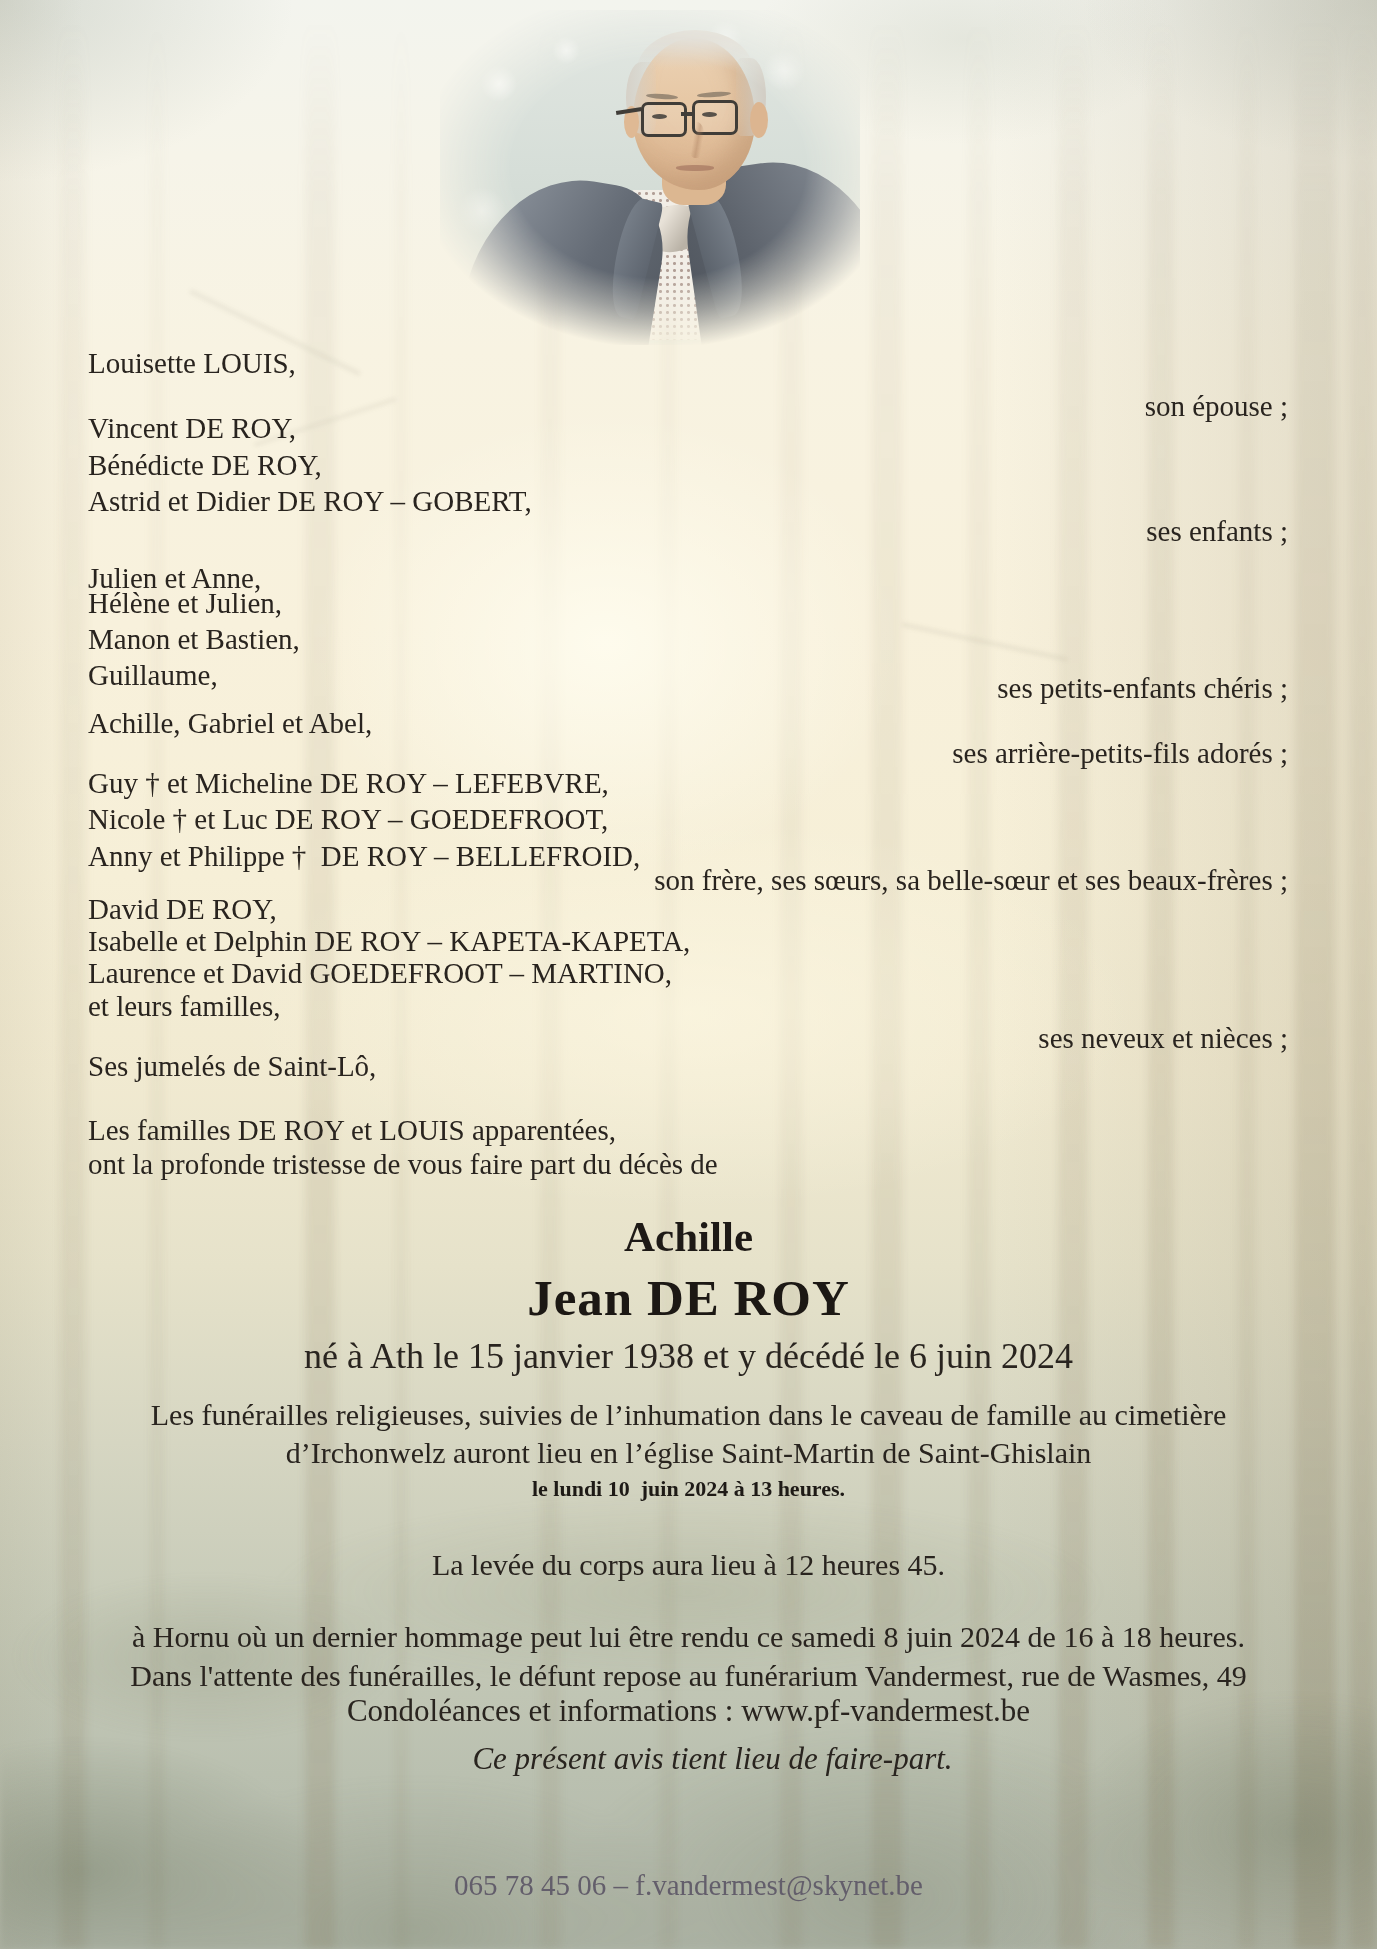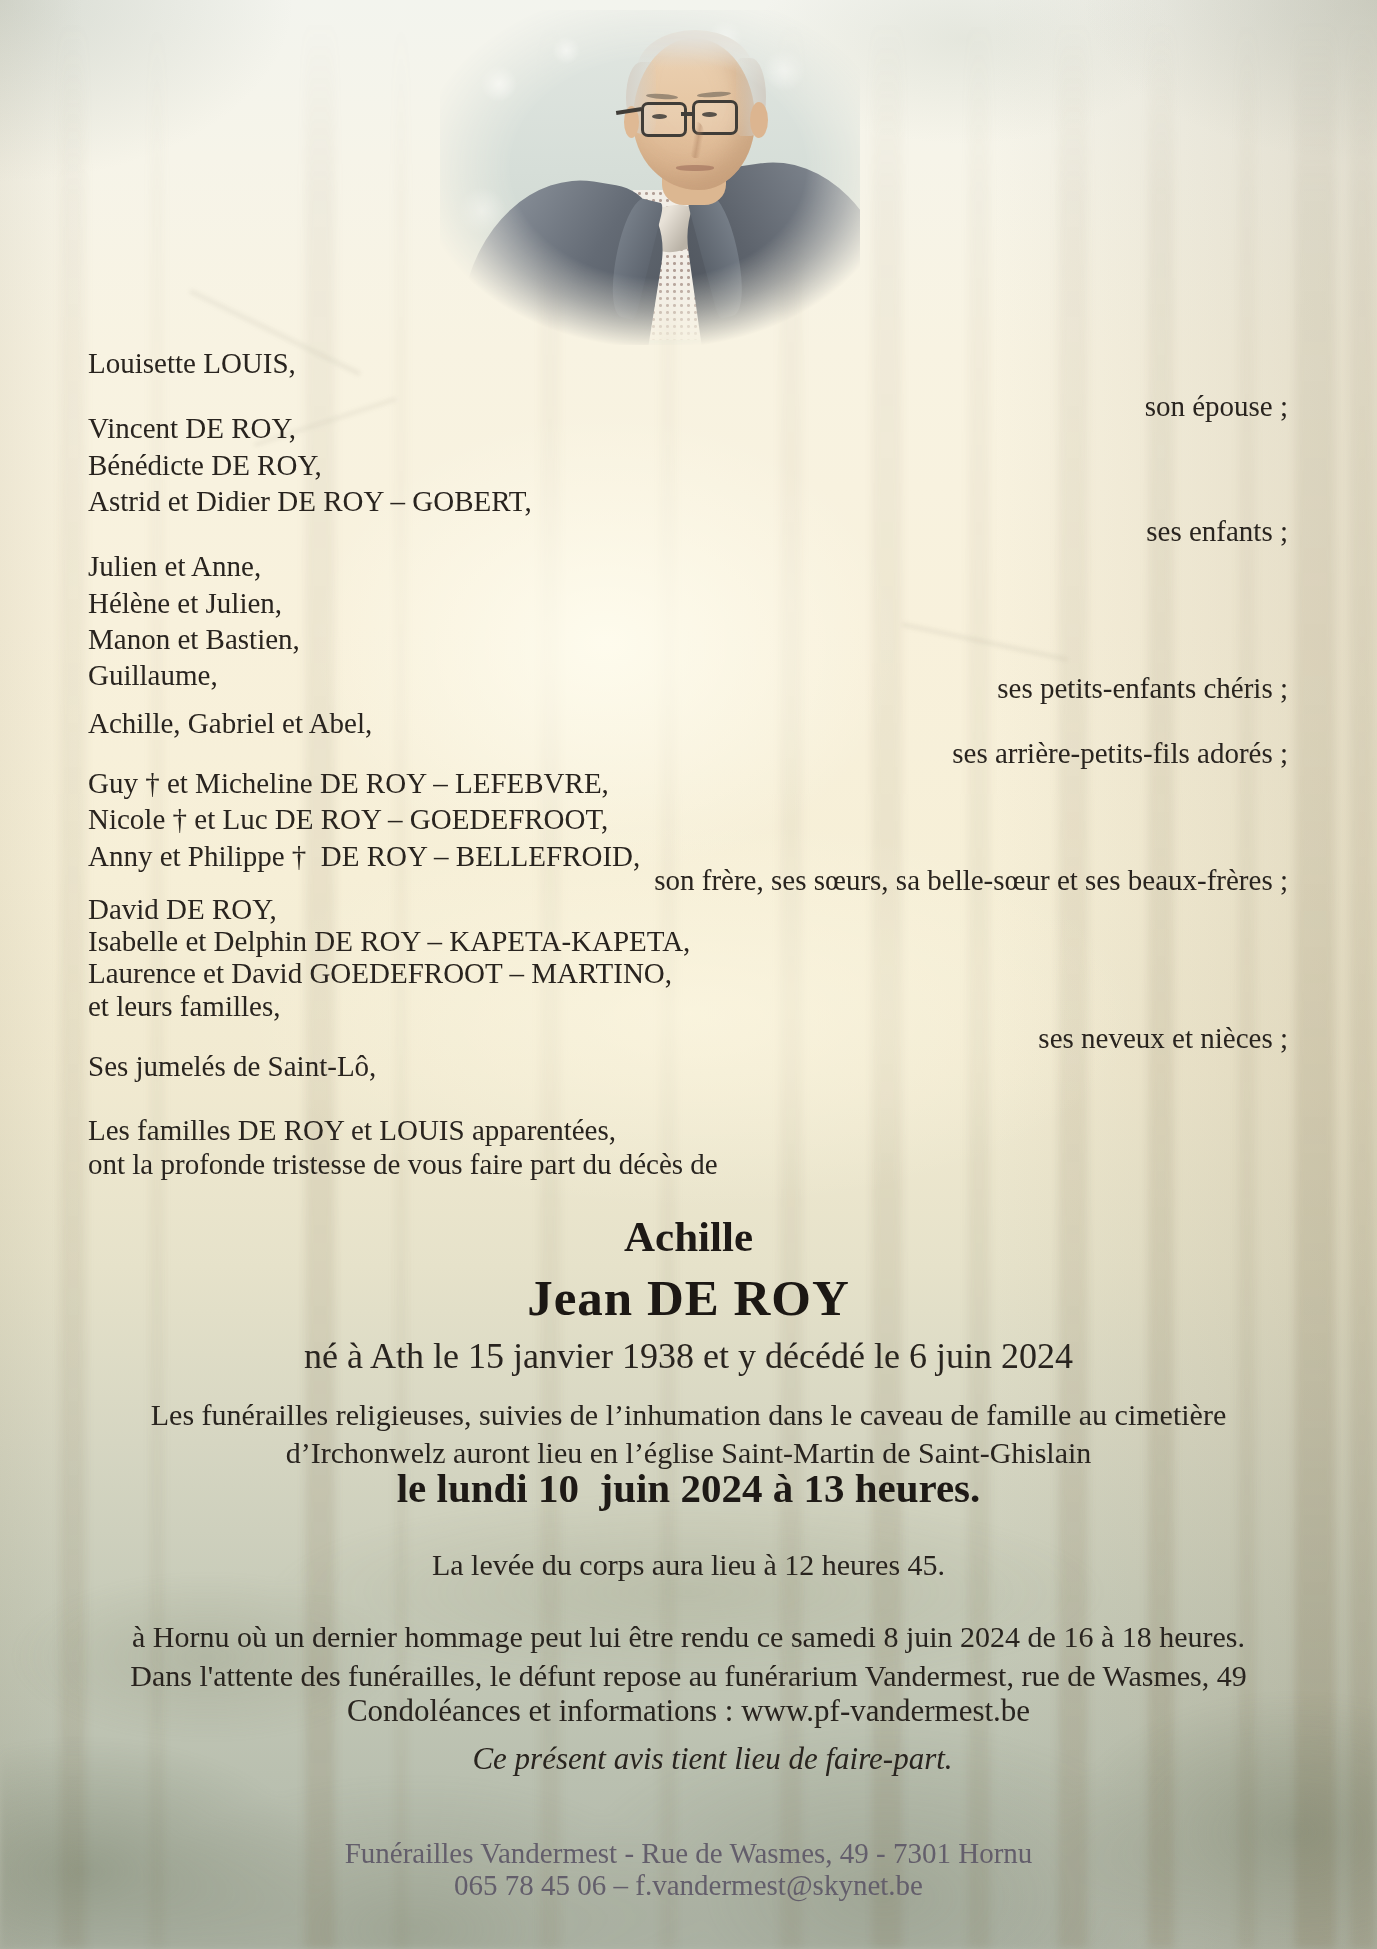--- a/index.html
+++ b/index.html
@@ -116,21 +116,21 @@
   .mouth{left:236px;top:155px;width:38px;height:6px;background:rgba(145,95,80,.5);border-radius:45%;}
   
   .tl,.tr,.tc{position:absolute;white-space:pre-wrap;line-height:37px;font-size:29px;}
   .tl{left:88px;}
   .tr{right:89px;text-align:right;}
   .tc{left:0;width:1377px;text-align:center;}
   .title{font-size:43px;font-weight:bold;line-height:48px;color:#1e1a16;}
   .bigname{font-size:51px;font-weight:bold;line-height:56px;color:#1c1814;letter-spacing:1px;}
   .dates{font-size:36px;}
   .fun{font-size:30px;}
-  .funbold{font-size:41px;font-weight:bold;color:#1e1a16;}
+  .funbold{font-size:22px;font-weight:bold;color:#1e1a16;}
   .cond{font-size:31px;}
   .notice{font-size:31px;font-style:italic;margin-left:24px;}
   .footer{font-size:29px;color:#635e6b;}
 </style>
 </head>
 <body>
 
 <div class="page">
 
   <div class="bg-base"></div>
@@ -186,21 +186,21 @@
   </div>
 
   <div class="tl" style="top:345px">Louisette LOUIS,</div>
   <div class="tr" style="top:388px">son épouse ;</div>
 
   <div class="tl" style="top:410px">Vincent DE ROY,</div>
   <div class="tl" style="top:447px">Bénédicte DE ROY,</div>
   <div class="tl" style="top:483px">Astrid et Didier DE ROY – GOBERT,</div>
   <div class="tr" style="top:513px">ses enfants ;</div>
 
-  <div class="tl" style="top:548px">Julien et Anne,</div>
+  <div class="tl" style="top:560px">Julien et Anne,</div>
   <div class="tl" style="top:585px">Hélène et Julien,</div>
   <div class="tl" style="top:621px">Manon et Bastien,</div>
   <div class="tl" style="top:657px">Guillaume,</div>
   <div class="tr" style="top:670px">ses petits-enfants chéris ;</div>
 
   <div class="tl" style="top:705px">Achille, Gabriel et Abel,</div>
   <div class="tr" style="top:735px">ses arrière-petits-fils adorés ;</div>
 
   <div class="tl" style="top:765px">Guy † et Micheline DE ROY – LEFEBVRE,</div>
   <div class="tl" style="top:801px">Nicole † et Luc DE ROY – GOEDEFROOT,</div>
@@ -225,16 +225,15 @@
   <div class="tc fun" style="top:1396px">Les funérailles religieuses, suivies de l’inhumation dans le caveau de famille au cimetière</div>
   <div class="tc fun" style="top:1434px">d’Irchonwelz auront lieu en l’église Saint-Martin de Saint-Ghislain</div>
   <div class="tc funbold" style="top:1470px">le lundi 10  juin 2024 à 13 heures.</div>
   <div class="tc fun" style="top:1546px">La levée du corps aura lieu à 12 heures 45.</div>
   <div class="tc fun" style="top:1657px">Dans l'attente des funérailles, le défunt repose au funérarium Vandermest, rue de Wasmes, 49</div>
   <div class="tc fun" style="top:1618px">à Hornu où un dernier hommage peut lui être rendu ce samedi 8 juin 2024 de 16 à 18 heures.</div>
 
   <div class="tc cond" style="top:1692px">Condoléances et informations : www.pf-vandermest.be</div>
   <div class="tc notice" style="top:1740px">Ce présent avis tient lieu de faire-part.</div>
 
-  <div class="tc footer" style="top:1835px">Funérailles Vandermest - Rue de Wasmes, 49 - 7301 Hornu</div>
   <div class="tc footer" style="top:1867px">065 78 45 06 – f.vandermest@skynet.be</div>
 
 </div>
 
 </body></html>

